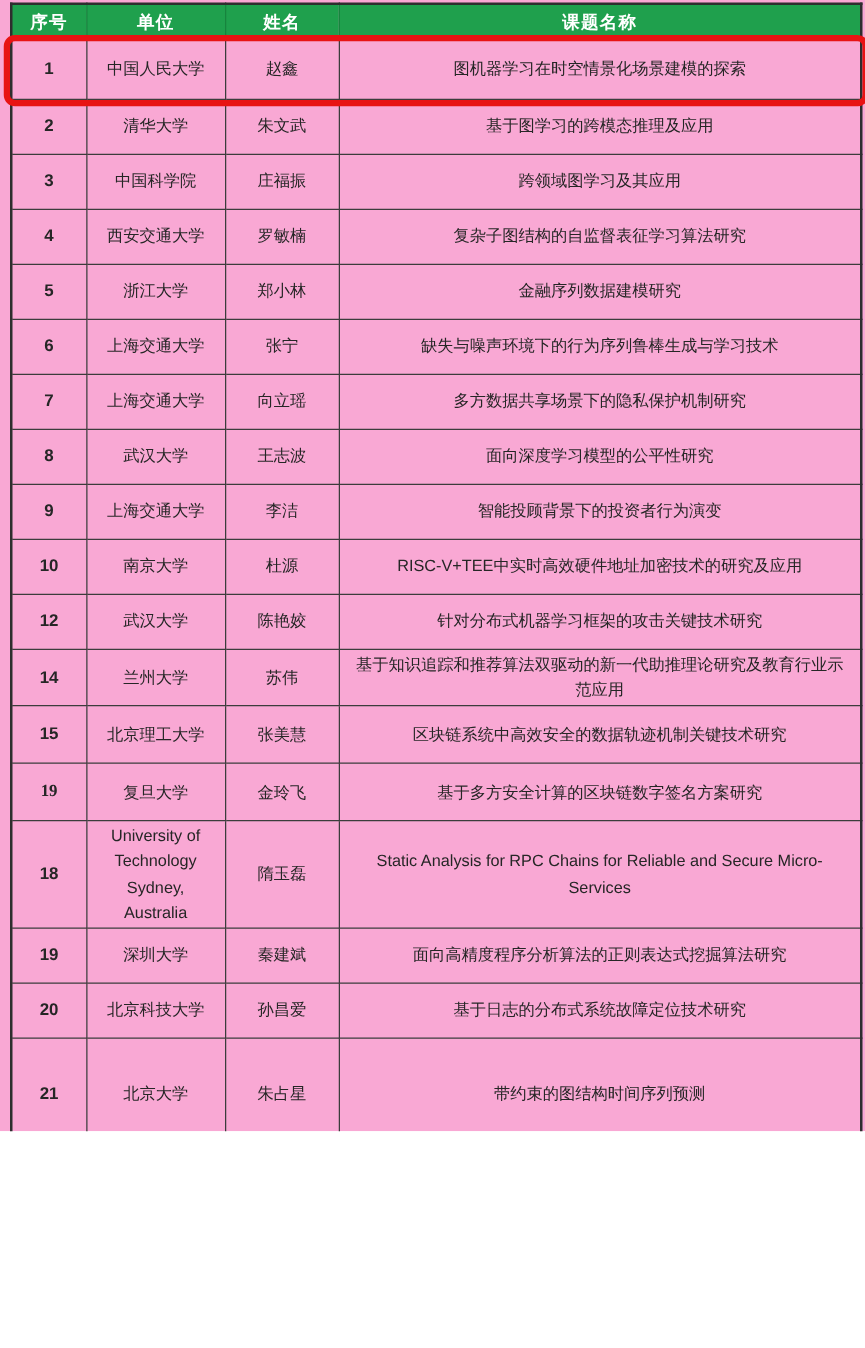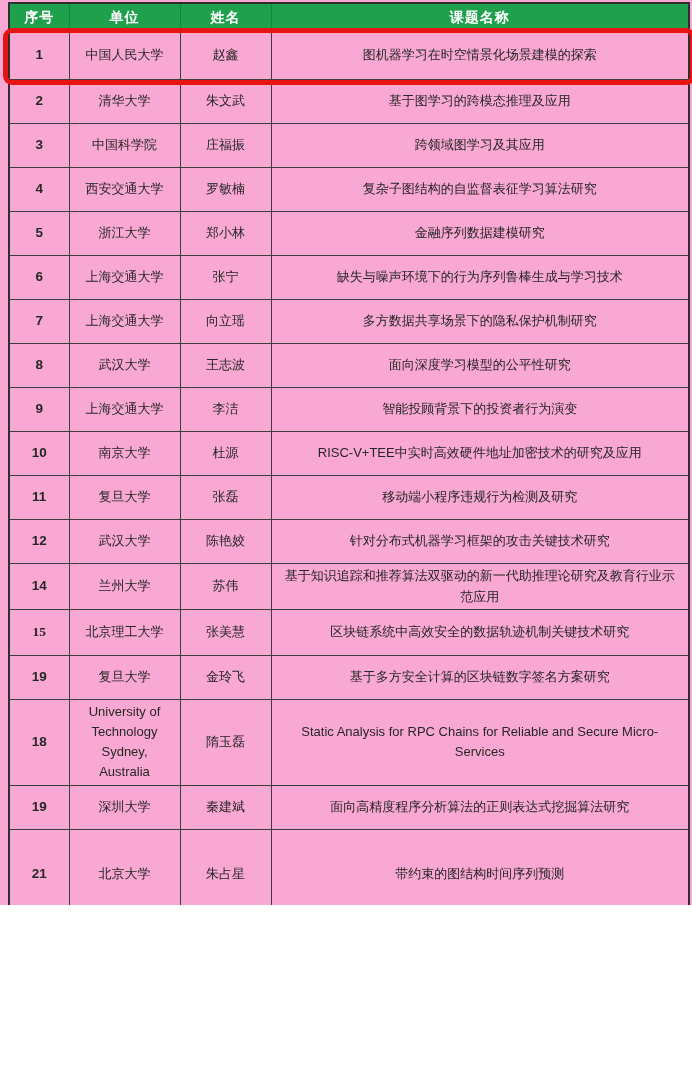--- a/index.html
+++ b/index.html
@@ -141,26 +141,20 @@
           <td>李洁</td>
           <td>智能投顾背景下的投资者行为演变</td>
         </tr>
         <tr>
           <td class="col-index">10</td>
           <td>南京大学</td>
           <td>杜源</td>
           <td>RISC-V+TEE中实时高效硬件地址加密技术的研究及应用</td>
         </tr>
         <tr>
-          <td class="col-index">11</td>
-          <td>复旦大学</td>
-          <td>张磊</td>
-          <td>移动端小程序违规行为检测及研究</td>
-        </tr>
-        <tr>
           <td class="col-index">12</td>
           <td>武汉大学</td>
           <td>陈艳姣</td>
           <td>针对分布式机器学习框架的攻击关键技术研究</td>
         </tr>
         <tr>
           <td class="col-index">14</td>
           <td>兰州大学</td>
           <td>苏伟</td>
           <td>基于知识追踪和推荐算法双驱动的新一代助推理论研究及教育行业示范应用</td>
@@ -183,20 +177,26 @@
           <td>隋玉磊</td>
           <td>Static Analysis for RPC Chains for Reliable and Secure Micro-Services</td>
         </tr>
         <tr>
           <td class="col-index">19</td>
           <td>深圳大学</td>
           <td>秦建斌</td>
           <td>面向高精度程序分析算法的正则表达式挖掘算法研究</td>
         </tr>
         <tr>
+          <td class="col-index">20</td>
+          <td>北京科技大学</td>
+          <td>孙昌爱</td>
+          <td>基于日志的分布式系统故障定位技术研究</td>
+        </tr>
+        <tr>
           <td class="col-index">21</td>
           <td>北京大学</td>
           <td>朱占星</td>
           <td>带约束的图结构时间序列预测</td>
         </tr>
         <tr>
           <td class="col-index">22</td>
           <td>中南大学</td>
           <td>蒋万春</td>
           <td>延迟网络下的高性能数据传输协议</td>

